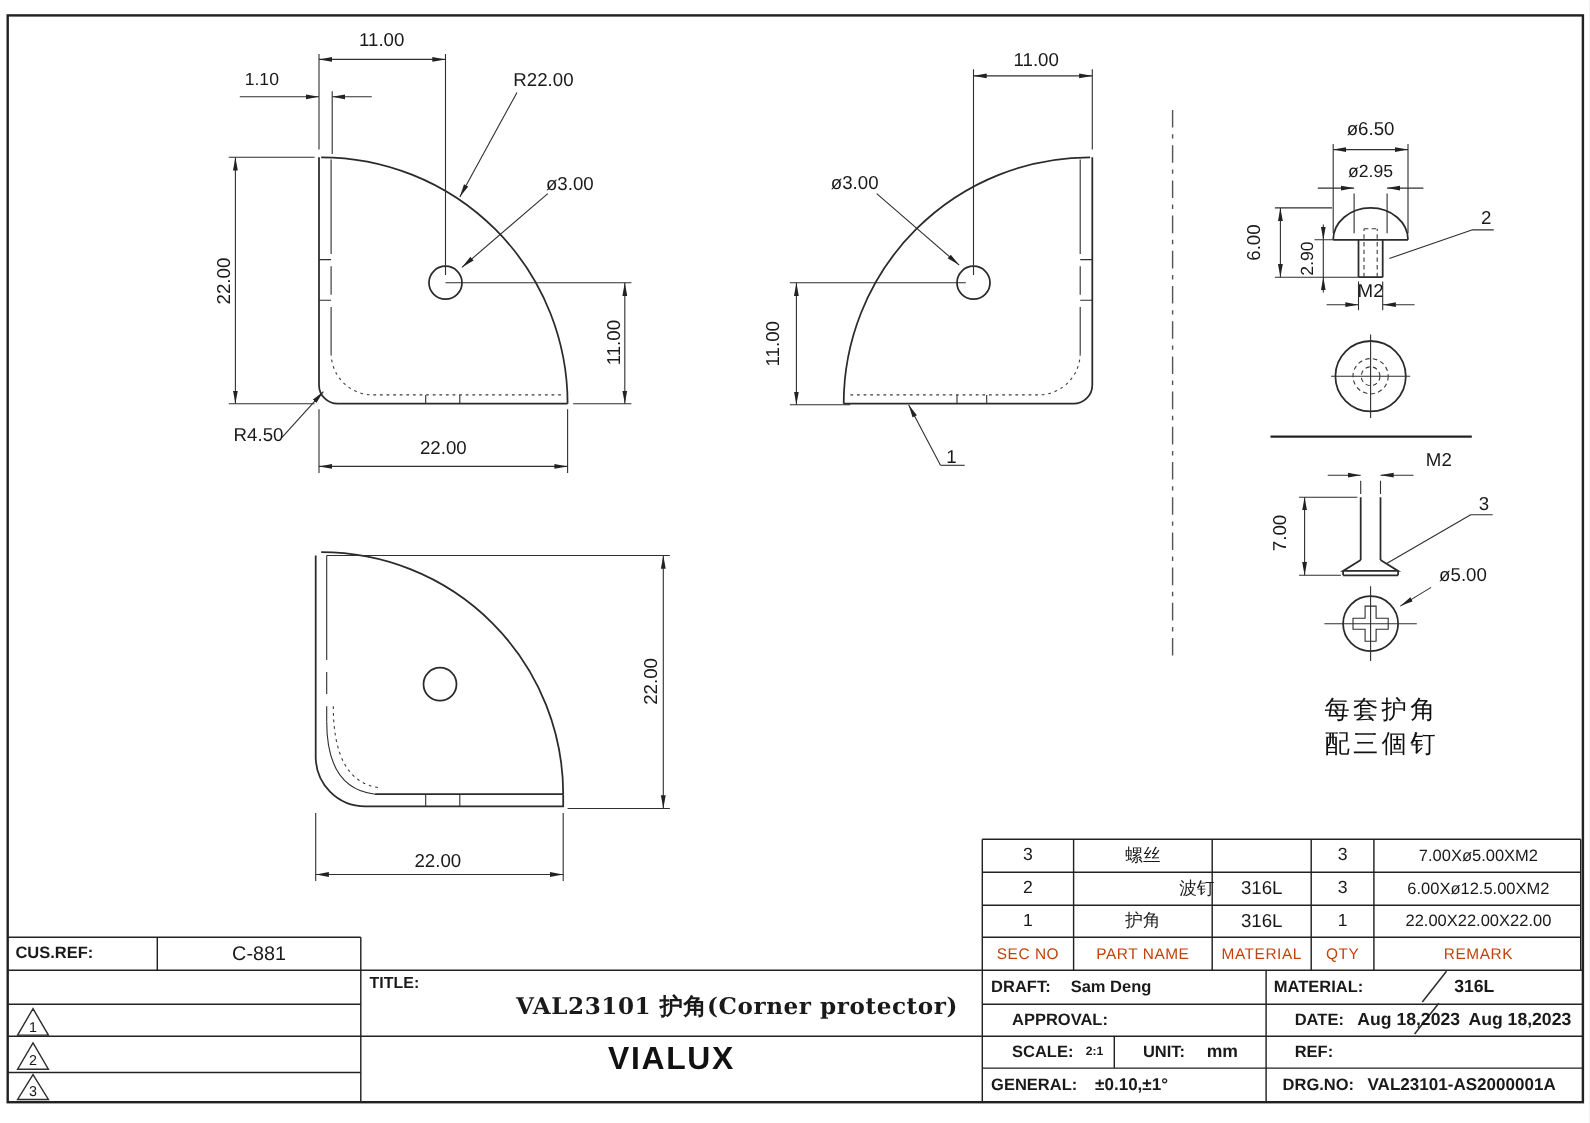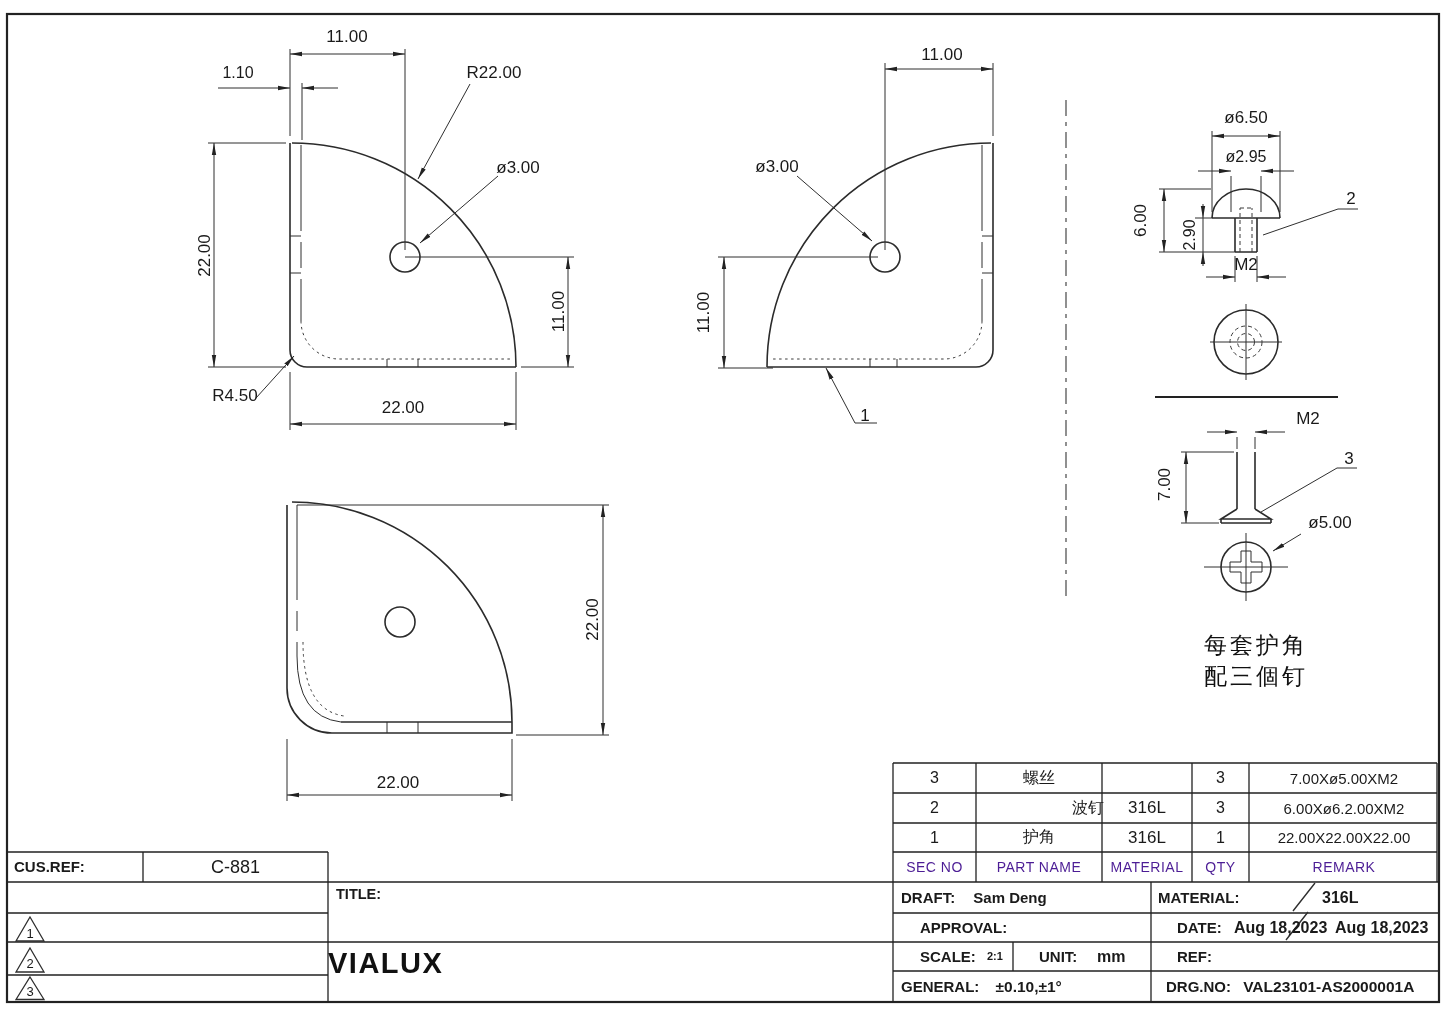--- a/index.html
+++ b/index.html
@@ -16,21 +16,21 @@
   .frame{stroke:#222;stroke-width:2.2;fill:none;}
   .tbl{stroke:#222;stroke-width:1.3;fill:none;}
   .sep{stroke:#222;stroke-width:2;fill:none;}
   
   .lbl{position:absolute;white-space:nowrap;text-align:center;font-size:17px;line-height:1.05;color:#1a1a1a;}
   .rot{transform:rotate(-90deg);}
   .t{position:absolute;white-space:nowrap;color:#1a1a1a;font-weight:bold;}
   .tc{position:absolute;display:flex;align-items:center;justify-content:center;
       white-space:nowrap;font-size:16px;color:#1a1a1a;}
   .sm{font-size:15px;}
-  .hd{font-size:14px;letter-spacing:.5px;color:#4c1d95;}
+  .hd{font-size:14px;letter-spacing:.5px;color:#c2410c;}
   .md{font-size:17px;}
   .cell-lh30{line-height:30px;}
   .cell-lh29{line-height:29px;margin-left:19px;}
   .cell-lh31{line-height:31px;}
   .label15{font-size:15px;}
   .serif{font-family:"DejaVu Serif","Liberation Serif",serif;}
   .note{position:absolute;font-size:23px;letter-spacing:3px;color:#111;
         font-family:"DejaVu Serif","Liberation Serif",serif;}
   .logo{font-weight:700;font-size:29px;letter-spacing:1.5px;color:#111;}
   .url{font-size:10px;letter-spacing:.6px;color:#333;}
@@ -203,42 +203,43 @@
   <div class="tc" style="left:893px;top:763px;width:83px;height:30px">3</div>
   <div class="tc" style="left:976px;top:763px;width:126px;height:30px">螺丝</div>
   <div class="tc" style="left:1102px;top:763px;width:90px;height:30px"></div>
   <div class="tc" style="left:1192px;top:763px;width:57px;height:30px">3</div>
   <div class="tc sm" style="left:1249px;top:763px;width:190px;height:30px">7.00Xø5.00XM2</div>
 
   <div class="tc" style="left:893px;top:793px;width:83px;height:30px">2</div>
   <div class="tc" style="left:1032px;top:793px;width:112px;height:30px">波钉</div>
   <div class="tc md" style="left:1102px;top:793px;width:90px;height:30px">316L</div>
   <div class="tc" style="left:1192px;top:793px;width:57px;height:30px">3</div>
-  <div class="tc sm" style="left:1249px;top:793px;width:190px;height:30px">6.00Xø6.2.00XM2</div>
+  <div class="tc sm" style="left:1249px;top:793px;width:190px;height:30px">6.00Xø12.5.00XM2</div>
 
   <div class="tc" style="left:893px;top:823px;width:83px;height:29px">1</div>
   <div class="tc" style="left:976px;top:823px;width:126px;height:29px">护角</div>
   <div class="tc md" style="left:1102px;top:823px;width:90px;height:29px">316L</div>
   <div class="tc" style="left:1192px;top:823px;width:57px;height:29px">1</div>
   <div class="tc sm" style="left:1249px;top:823px;width:190px;height:29px">22.00X22.00X22.00</div>
 
   <div class="tc hd" style="left:893px;top:852px;width:83px;height:30px">SEC NO</div>
   <div class="tc hd" style="left:976px;top:852px;width:126px;height:30px">PART NAME</div>
   <div class="tc hd" style="left:1102px;top:852px;width:90px;height:30px">MATERIAL</div>
   <div class="tc hd" style="left:1192px;top:852px;width:57px;height:30px">QTY</div>
   <div class="tc hd" style="left:1249px;top:852px;width:190px;height:30px">REMARK</div>
 
   <div class="t label15 cell-lh30" style="left:14px;top:852px;height:30px">CUS.REF:</div>
   <div class="tc" style="left:143px;top:852px;width:185px;height:30px;font-size:18px">C-881</div>
   <div class="revnum" style="left:23px;top:926px">1</div>
   <div class="revnum" style="left:23px;top:956px">2</div>
   <div class="revnum" style="left:23px;top:984px">3</div>
 
   <div class="t" style="left:336px;top:886px;font-size:14.5px">TITLE:</div>
-  <div class="t logo" style="left:328px;top:947px;width:565px;">VIALUX</div>
+  <div class="t serif" style="left:420px;top:901px;width:500px;text-align:center;font-size:21px;letter-spacing:.5px">VAL23101  护角(Corner protector)</div>
+  <div class="t logo" style="left:328px;top:947px;width:565px;text-align:center">VIALUX</div>
 
   <div class="t label15 cell-lh31" style="left:901px;top:882px;height:31px">
     <span>DRAFT:</span>
     <span style="margin-left:14px">Sam Deng</span>
   </div>
   <div class="t label15 cell-lh31" style="left:1158px;top:882px;height:31px">MATERIAL:</div>
   <div class="t cell-lh31" style="left:1322px;top:882px;height:31px;font-size:16px">316L</div>
 
   <div class="t label15 cell-lh29" style="left:901px;top:913px;height:29px">APPROVAL:</div>
   <div class="t label15 cell-lh29" style="left:1158px;top:913px;height:15px">

